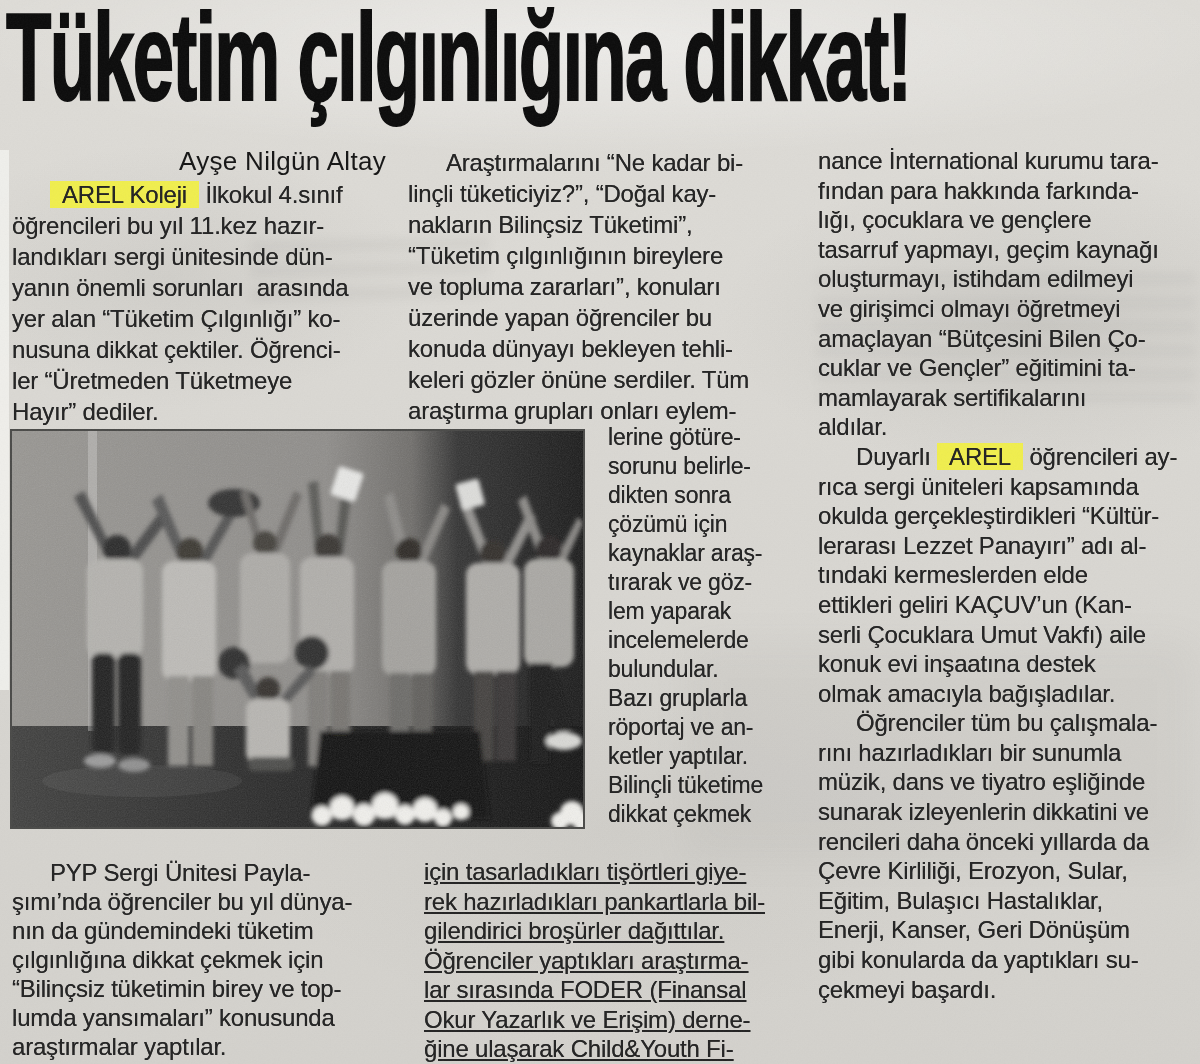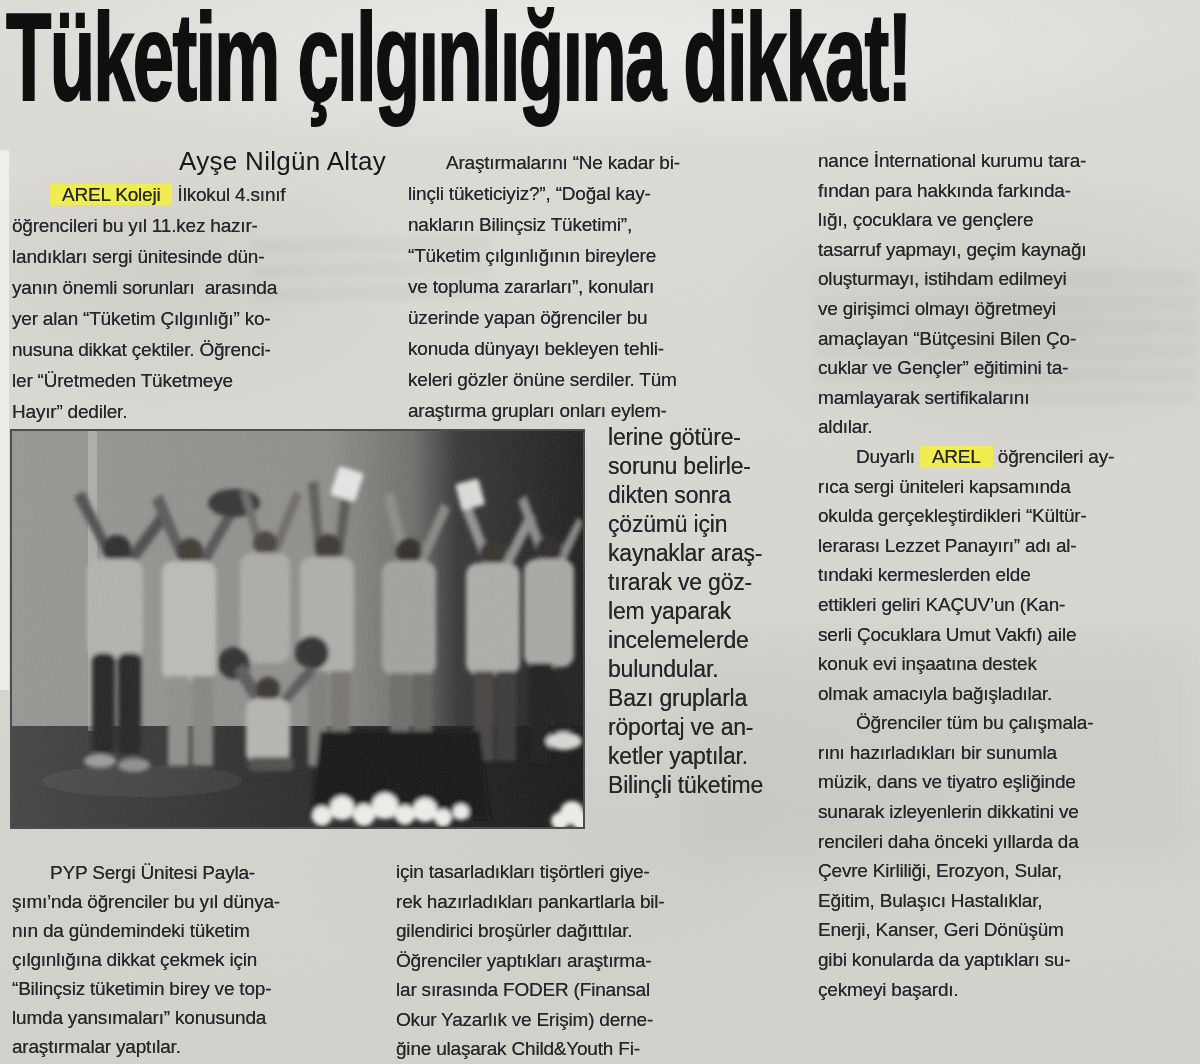--- a/index.html
+++ b/index.html
@@ -25,30 +25,30 @@
     letter-spacing:-3px; white-space:nowrap;
     color:#0b0b0b; -webkit-text-stroke:2px #0b0b0b;
     transform:scaleX(0.60); transform-origin:left top;
   }
   .byline {
     position:absolute; left:12px; top:146px; width:374px;
     text-align:right; font-size:26px; font-weight:400; letter-spacing:.3px;
     color:#141414;
   }
   
-  .textblock { position:absolute; font-size:19px; letter-spacing:-0.2px; color:#222;
+  .textblock { position:absolute; font-size:24px; letter-spacing:-0.2px; color:#222;
                text-shadow:0 0 0.6px rgba(25,25,25,.75); }
   .textblock .line { white-space:pre; line-height:var(--lh); height:var(--lh); }
   .textblock .line.indent { padding-left:38px; }
   .hl { background:var(--hl,#f0ee4d); padding:0 12px; }
   #col1-para1 { left:12px;  top:179px; width:378px; --lh:31px; }
   #col1-para2 { left:12px;  top:858px; width:378px; --lh:29px; }
   #col2-top    { left:408px; top:147px; width:392px; --lh:31px; }
   #col2-narrow { left:608px; top:423px; width:192px; --lh:29px; font-size:23px; }
-  #col2-bottom { left:396px; top:857px; width:400px; --lh:29.5px; }
+  #col2-bottom { left:424px; top:857px; width:400px;text-decoration:underline; --lh:29.5px; }
   #col3 { left:818px; top:146px; width:382px; --lh:29.6px; }
   
   figure#photo {
     position:absolute; left:10px; top:429px; margin:0;
     width:575px; height:400px; box-sizing:border-box;
     border:2px solid #4a4a48; background:#8d8d8a;
   }
   figure#photo svg { display:block; }
   
   .bleed { position:absolute; pointer-events:none; }
@@ -115,20 +115,21 @@
       <div class="line"><span>çözümü için</span></div>
       <div class="line"><span>kaynaklar araş-</span></div>
       <div class="line"><span>tırarak ve göz-</span></div>
       <div class="line"><span>lem yaparak</span></div>
       <div class="line"><span>incelemelerde</span></div>
       <div class="line"><span>bulundular.</span></div>
       <div class="line"><span>Bazı gruplarla</span></div>
       <div class="line"><span>röportaj ve an-</span></div>
       <div class="line"><span>ketler yaptılar.</span></div>
       <div class="line"><span>Bilinçli tüketime</span></div>
+      <div class="line"><span>dikkat çekmek</span></div>
     </div>
   <div class="textblock" id="col2-bottom">
       <div class="line"><span>için tasarladıkları tişörtleri giye-</span></div>
       <div class="line"><span>rek hazırladıkları pankartlarla bil-</span></div>
       <div class="line"><span>gilendirici broşürler dağıttılar.</span></div>
       <div class="line"><span>Öğrenciler yaptıkları araştırma-</span></div>
       <div class="line"><span>lar sırasında FODER (Finansal</span></div>
       <div class="line"><span>Okur Yazarlık ve Erişim) derne-</span></div>
       <div class="line"><span>ğine ulaşarak Child&amp;Youth Fi-</span></div>
     </div>

